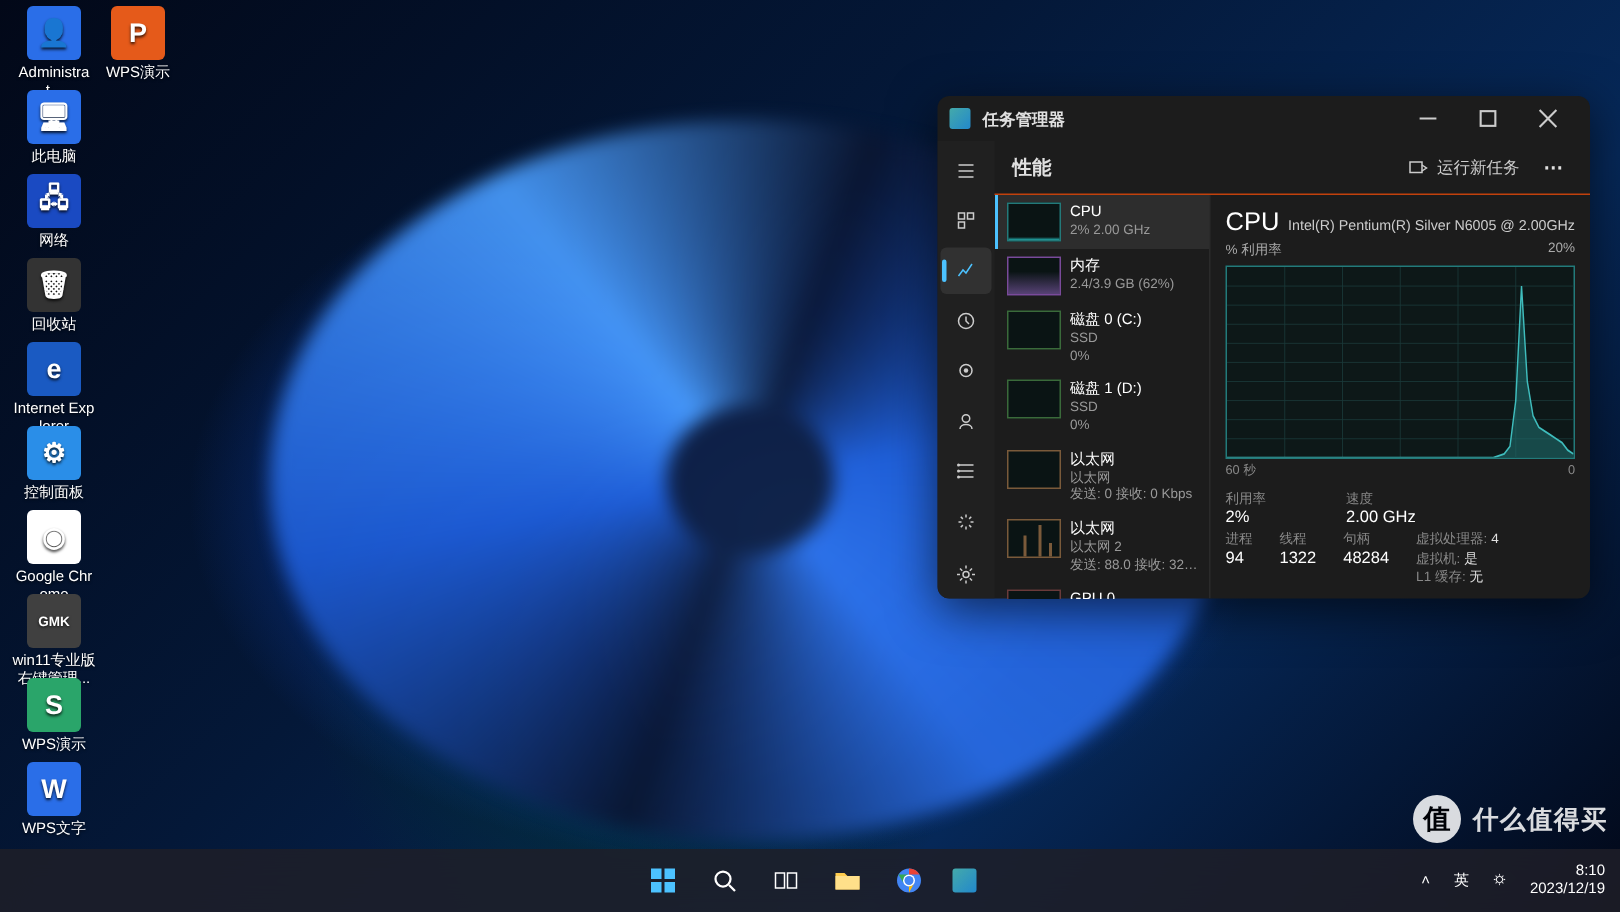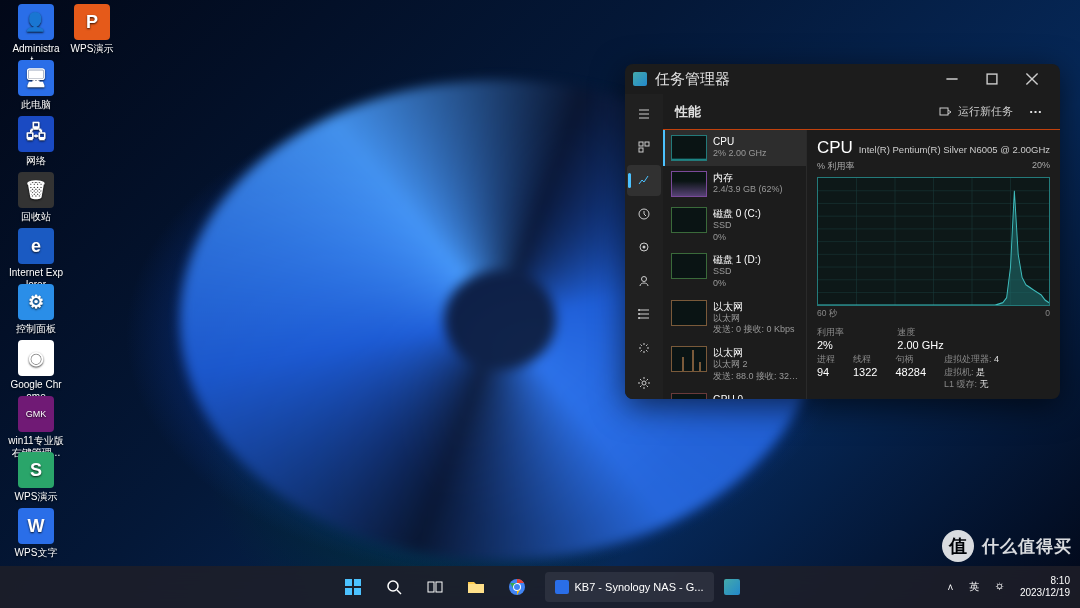--- a/index.html
+++ b/index.html
@@ -35,21 +35,21 @@
 .taskbar { position: absolute; left: 0; right: 0; bottom: 0; height: 42px; background: rgba(30,30,40,.85); backdrop-filter: blur(10px); display: flex; align-items: center; justify-content: center; }
 .tb-center { display: flex; align-items: center; gap: 3px; }
 .tb-btn { width: 38px; height: 38px; border-radius: 4px; display: flex; align-items: center; justify-content: center; color: #fff; cursor: pointer; }
 .tb-task { height: 30px; padding: 0 10px; border-radius: 4px; background: rgba(255,255,255,.08); display: flex; align-items: center; gap: 6px; color: #fff; font-size: 11px; cursor: pointer; margin-left: 6px; }
 .tb-right { position: absolute; right: 6px; display: flex; align-items: center; gap: 8px; color: #fff; font-size: 10px; }
 .tb-right > div { padding: 2px 4px; cursor: pointer; }
 .tb-time { text-align: right; line-height: 1.2; }
 
 
 .tm { position: absolute; left: 625px; top: 64px; width: 435px; height: 335px; background: #1c1c1c; border-radius: 8px; box-shadow: 0 8px 32px rgba(0,0,0,.6); display: flex; flex-direction: column; color: #e0e0e0; overflow: hidden; }
-.tm-title { height: 30px; display: flex; align-items: center; padding: 0 8px; font-size: 15px; }
+.tm-title { height: 30px; display: flex; align-items: center; padding: 0 8px; font-size: 11px; font-weight: bold; }
 .tm-title .tico { width: 14px; height: 14px; background: linear-gradient(135deg,#4aa,#28c); border-radius: 2px; margin-right: 8px; }
 .tm-title .spacer { flex: 1; }
 .tm-title .wbtn { width: 40px; height: 30px; display: flex; align-items: center; justify-content: center; cursor: pointer; }
 .tm-body { flex: 1; display: flex; min-height: 0; }
 .tm-nav { width: 38px; background: #202020; display: flex; flex-direction: column; align-items: center; padding-top: 4px; gap: 2px; }
 .tm-nav .nbtn { width: 34px; height: 32px; display: flex; align-items: center; justify-content: center; border-radius: 4px; cursor: pointer; color: #ccc; }
 .tm-nav .nbtn.active { background: rgba(255,255,255,.08); position: relative; }
 .tm-nav .nbtn.active::before { content: ''; position: absolute; left: 1px; top: 8px; bottom: 8px; width: 3px; background: #4cc2ff; border-radius: 2px; }
 .tm-nav .spacer { flex: 1; }
 .tm-main { flex: 1; display: flex; flex-direction: column; min-width: 0; }
@@ -131,21 +131,21 @@
     </div>
     <div class="dicon" style="left: 8px; top: 284px;">
       <div class="ibox" style="background:#2a8ee8;color:#fff;font-size:18px;font-weight:700">⚙</div>
       <span class="lbl">控制面板</span>
     </div>
     <div class="dicon" style="left: 8px; top: 340px;">
       <div class="ibox" style="background:#fff;color:#fff;font-size:18px;font-weight:700">◉</div>
       <span class="lbl">Google Chrome</span>
     </div>
     <div class="dicon" style="left: 8px; top: 396px;">
-      <div class="ibox" style="background:#701a75;color:#fff;font-size:9px;font-weight:400">GMK</div>
+      <div class="ibox" style="background:#404040;color:#fff;font-size:9px;font-weight:700">GMK</div>
       <span class="lbl">win11专业版右键管理...</span>
     </div>
     <div class="dicon" style="left: 8px; top: 452px;">
       <div class="ibox" style="background:#2aa56a;color:#fff;font-size:18px;font-weight:700">S</div>
       <span class="lbl">WPS演示</span>
     </div>
     <div class="dicon" style="left: 8px; top: 508px;">
       <div class="ibox" style="background:#2a6ee8;color:#fff;font-size:18px;font-weight:700">W</div>
       <span class="lbl">WPS文字</span>
     </div>
@@ -410,26 +410,20 @@
     <div class="tb-btn">
         <svg width="18" height="18" viewBox="0 0 18 18">
           <circle cx="9" cy="9" r="8" fill="#4285f4"></circle>
           <circle cx="9" cy="9" r="4" fill="#fff"></circle>
           <circle cx="9" cy="9" r="3" fill="#4285f4"></circle>
           <path d="M9 1a8 8 0 017 4H9z" fill="#ea4335"></path>
           <path d="M2 5l3.5 6A4 4 0 019 5z" fill="#34a853"></path>
           <path d="M9 17l3.5-6A4 4 0 019 13z" fill="#fbbc05"></path>
         </svg>
       </div>
-    <div class="tb-task">
-      <svg width="14" height="14" viewBox="0 0 14 14">
-          <rect width="14" height="14" rx="2" fill="#2a6ee8"></rect>
-        </svg>
-      <span>KB7 - Synology NAS - G...</span>
-    </div>
     <div class="tb-btn" style="width:30px">
         <div style="width:16px;height:16px;background:linear-gradient(135deg,#4aa,#28c);border-radius:2px"></div>
       </div>
   </div>
   <div class="tb-right">
     <div>˄</div>
     <div>英</div>
     <div>🌣</div>
     <div class="tb-time">
       <div>8:10</div>

